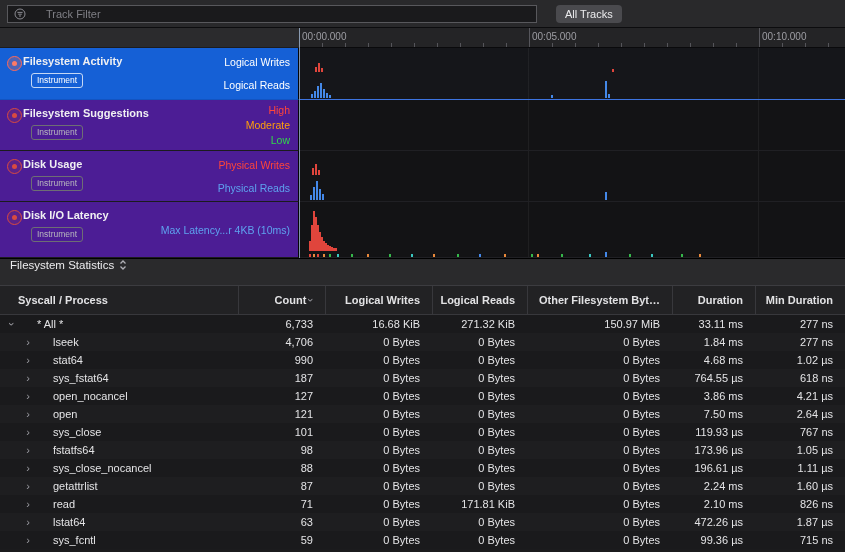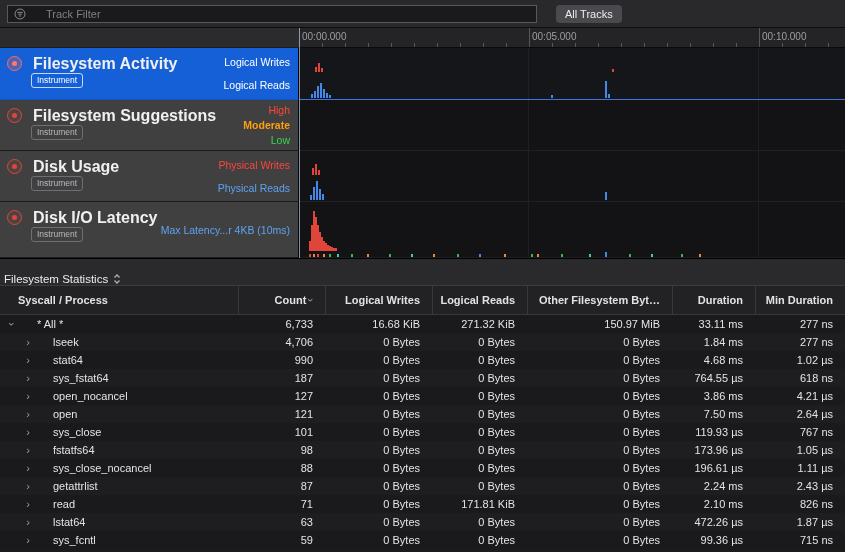--- a/index.html
+++ b/index.html
@@ -18,40 +18,40 @@
   
   .timeline { position: absolute; left: 0; top: 28px; right: 0; height: 230px; background: #131315; }
   .ruler-corner { position: absolute; left: 0; top: 0; width: 299px; height: 20px; background: #2b2b2d; border-bottom: 1px solid #1c1c1e; }
   .ruler { position: absolute; left: 299px; top: 0; right: 0; height: 20px; background: #242426; border-bottom: 1px solid #0a0a0c; }
   .ruler::after { content: ""; position: absolute; left: 0; right: 0; bottom: 0; height: 4px; background: repeating-linear-gradient(to right, #55555a 0 1px, transparent 1px 23px); }
   .ruler-label { position: absolute; top: 3px; font-size: 10px; color: #9e9ea4; }
   .major-tick { position: absolute; top: 0; bottom: 0; width: 1px; background: #56565c; }
 
   .tracks { position: absolute; left: 0; top: 20px; right: 0; bottom: 0; }
   .track-row { display: flex; width: 100%; }
-  .track-side { flex: 0 0 299px; position: relative; background: #404040; border-bottom: 1px solid #1b1b1d; border-right: 1px solid #050507; }
+  .track-side { flex: 0 0 299px; position: relative; background: #4c1d95; border-bottom: 1px solid #1b1b1d; border-right: 1px solid #050507; }
   .track-row.selected .track-side { background: #1560d6; border-bottom-color: #1254c2; }
   .track-icon { position: absolute; left: 7px; top: 8px; width: 15px; height: 15px; border: 1.5px solid #d84a40; border-radius: 50%; display: flex; align-items: center; justify-content: center; background: rgba(216,74,64,.12); }
   .track-row.selected .track-icon { border-color: #ff6a58; background: rgba(255,106,88,.25); }
   .glyph { width: 5px; height: 5px; border-radius: 50%; background: #d84a40; }
   .selected .glyph { background: #ff7a66; }
-  .track-name { position: absolute; left: 33px; top: 7px; font-size: 16px; font-weight: bold; color: #f0f0f2; white-space: nowrap; }
+  .track-name { position: absolute; left: 23px; top: 7px; font-size: 11px; font-weight: bold; color: #f0f0f2; white-space: nowrap; }
   .badge { position: absolute; left: 31px; top: 25px; font-size: 8.5px; color: #b8b8be; border: 1px solid #6e6e74; border-radius: 3px; padding: 1px 5px 2px; }
   .selected .badge { color: #fff; border-color: rgba(255,255,255,.75); }
   .labels { position: absolute; right: 8px; top: 2px; bottom: 2px; display: flex; flex-direction: column; justify-content: space-around; align-items: flex-end; font-size: 10.5px; }
   .labels div { white-space: nowrap; }
   .track-chart { flex: 1; position: relative; background: #131315; border-bottom: 1px solid #202024;
     background-image: linear-gradient(to right, transparent 0, transparent 229px, rgba(255,255,255,.05) 229px, rgba(255,255,255,.05) 230px, transparent 230px, transparent 459px, rgba(255,255,255,.05) 459px, rgba(255,255,255,.05) 460px, transparent 460px); }
   .track-row.selected .track-chart { border-bottom-color: #3d74e0; background-color: #15161a; }
   .bar { position: absolute; }
   .playhead { position: absolute; left: 299px; top: 0; bottom: 0; width: 1px; background: #93a7c0; opacity: .85; }
 
   
   .stats { position: absolute; left: 0; top: 258px; right: 0; bottom: 0; background: #1b1b1d; border-top: 1px solid #000; }
-  .stats-header { height: 27px; display: flex; align-items: flex-end; padding-left: 4px; background: #2a2a2c; border-bottom: 1px solid #3c3c40; }
+  .stats-header { height: 27px; display: flex; align-items: flex-start; padding-left: 10px; background: #2a2a2c; border-bottom: 1px solid #3c3c40; }
   .stats-title { display: flex; align-items: center; gap: 5px; font-size: 11.5px; color: #ececee; }
   .table-header { display: grid; grid-template-columns: 238px 87px 107px 95px 145px 83px 90px; height: 29px; background: #222224; border-bottom: 1px solid #38383c; }
   .th { display: flex; align-items: center; justify-content: flex-end; padding-right: 12px; font-size: 11px; font-weight: bold; color: #e2e2e4; border-left: 1px solid #38383c; gap: 3px; white-space: nowrap; overflow: hidden; }
   .th.first { justify-content: flex-start; padding-left: 18px; border-left: none; }
   .sort-chev { display: inline-block; transform: rotate(90deg); color: #9a9aa0; font-size: 11px; font-weight: normal; }
   .table-body { position: absolute; left: 0; top: 56px; right: 0; bottom: 0; overflow: hidden; }
   .t-row { display: grid; grid-template-columns: 238px 87px 107px 95px 145px 83px 90px; height: 18px; align-items: center; font-size: 11px; color: #e4e4e6; background: #1a1a1c; }
   .t-row.alt { background: #1e1e20; }
   .td { text-align: right; padding-right: 12px; white-space: nowrap; }
   .td.name { text-align: left; padding-right: 0; display: flex; align-items: center; }
@@ -119,21 +119,21 @@
         </div>
         <div class="track-row" style="height: 51px;">
           <div class="track-side">
             <span class="track-icon">
               <span class="glyph"></span>
             </span>
             <div class="track-name">Filesystem Suggestions</div>
             <div class="badge">Instrument</div>
             <div class="labels">
               <div style="color: rgb(255, 69, 58);">High</div>
-              <div style="color: rgb(255, 159, 10); font-weight: bold;">Moderate</div>
+              <div style="color: rgb(255, 159, 10);">Moderate</div>
               <div style="color: rgb(50, 215, 75); padding-left: 30px;">Low</div>
             </div>
           </div>
           <div class="track-chart"></div>
         </div>
         <div class="track-row" style="height: 51px;">
           <div class="track-side">
             <span class="track-icon">
               <span class="glyph"></span>
             </span>
@@ -357,21 +357,21 @@
         <div class="t-row alt">
           <div class="td name">
             <span class="chev" style="margin-left: 22px;">›</span>
             <span class="row-name">getattrlist</span>
           </div>
           <div class="td">87</div>
           <div class="td">0 Bytes</div>
           <div class="td">0 Bytes</div>
           <div class="td">0 Bytes</div>
           <div class="td">2.24 ms</div>
-          <div class="td">2.43 µs</div>
+          <div class="td">1.60 µs</div>
         </div>
         <div class="t-row">
           <div class="td name">
             <span class="chev" style="margin-left: 22px;">›</span>
             <span class="row-name">read</span>
           </div>
           <div class="td">71</div>
           <div class="td">0 Bytes</div>
           <div class="td">171.81 KiB</div>
           <div class="td">0 Bytes</div>

